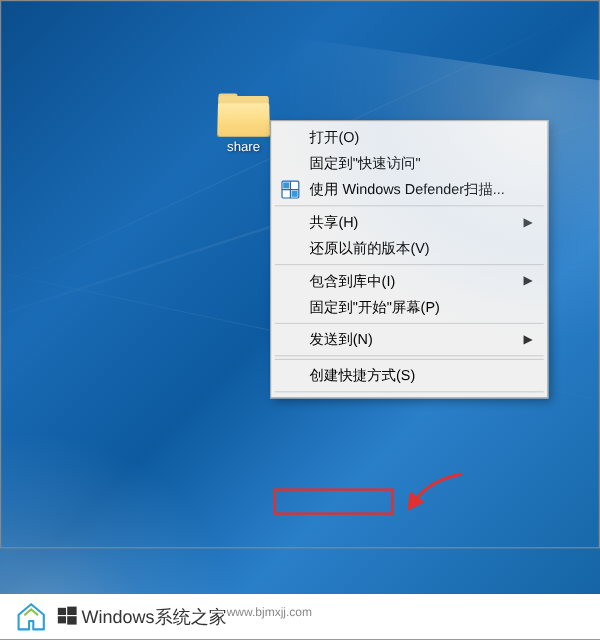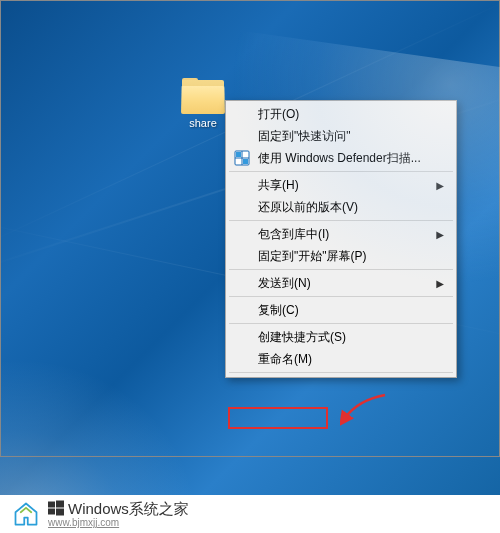--- a/index.html
+++ b/index.html
@@ -144,32 +144,31 @@
       align-items: center;
       padding-left: 12px;
       gap: 8px;
     }
     .wm-logo {
       width: 28px; height: 28px;
       position: relative;
     }
     .wm-text {
       display: flex;
-      flex-direction: column;
+      flex-direction: row;
       line-height: 1.1;
     }
     .wm-title {
       font-size: 15px;
       color: #333;
       font-weight: 400;
     }
     .wm-url {
       font-size: 10px;
       color: #888;
-      text-decoration: underline;
     }
     .win-logo {
       display: inline-block;
       width: 16px; height: 16px;
       margin-right: 4px;
       vertical-align: -2px;
     }
   </style>
 </head>
 <body>
@@ -219,29 +218,23 @@
       </div>
       <div class="menu-item">
         <span>固定到"开始"屏幕(P)</span>
       </div>
       <div class="menu-sep"></div>
       <div class="menu-item">
         <span>发送到(N)</span>
         <span class="submenu-arrow">▶</span>
       </div>
       <div class="menu-sep"></div>
-      <div class="menu-item">
-        <span>复制(C)</span>
-      </div>
       <div class="menu-sep"></div>
       <div class="menu-item">
         <span>创建快捷方式(S)</span>
-      </div>
-      <div class="menu-item">
-        <span>重命名(M)</span>
       </div>
       <div class="menu-sep"></div>
     </div>
 
   <div class="highlight-box"></div>
   <div class="arrow-annotation">
     <svg width="60" height="50">
       <defs>
         <marker id="ah" markerWidth="10" markerHeight="10" refX="2" refY="3" orient="auto">
           <path d="M0,0 L6,3 L0,6 Z" fill="#e03030"></path>

